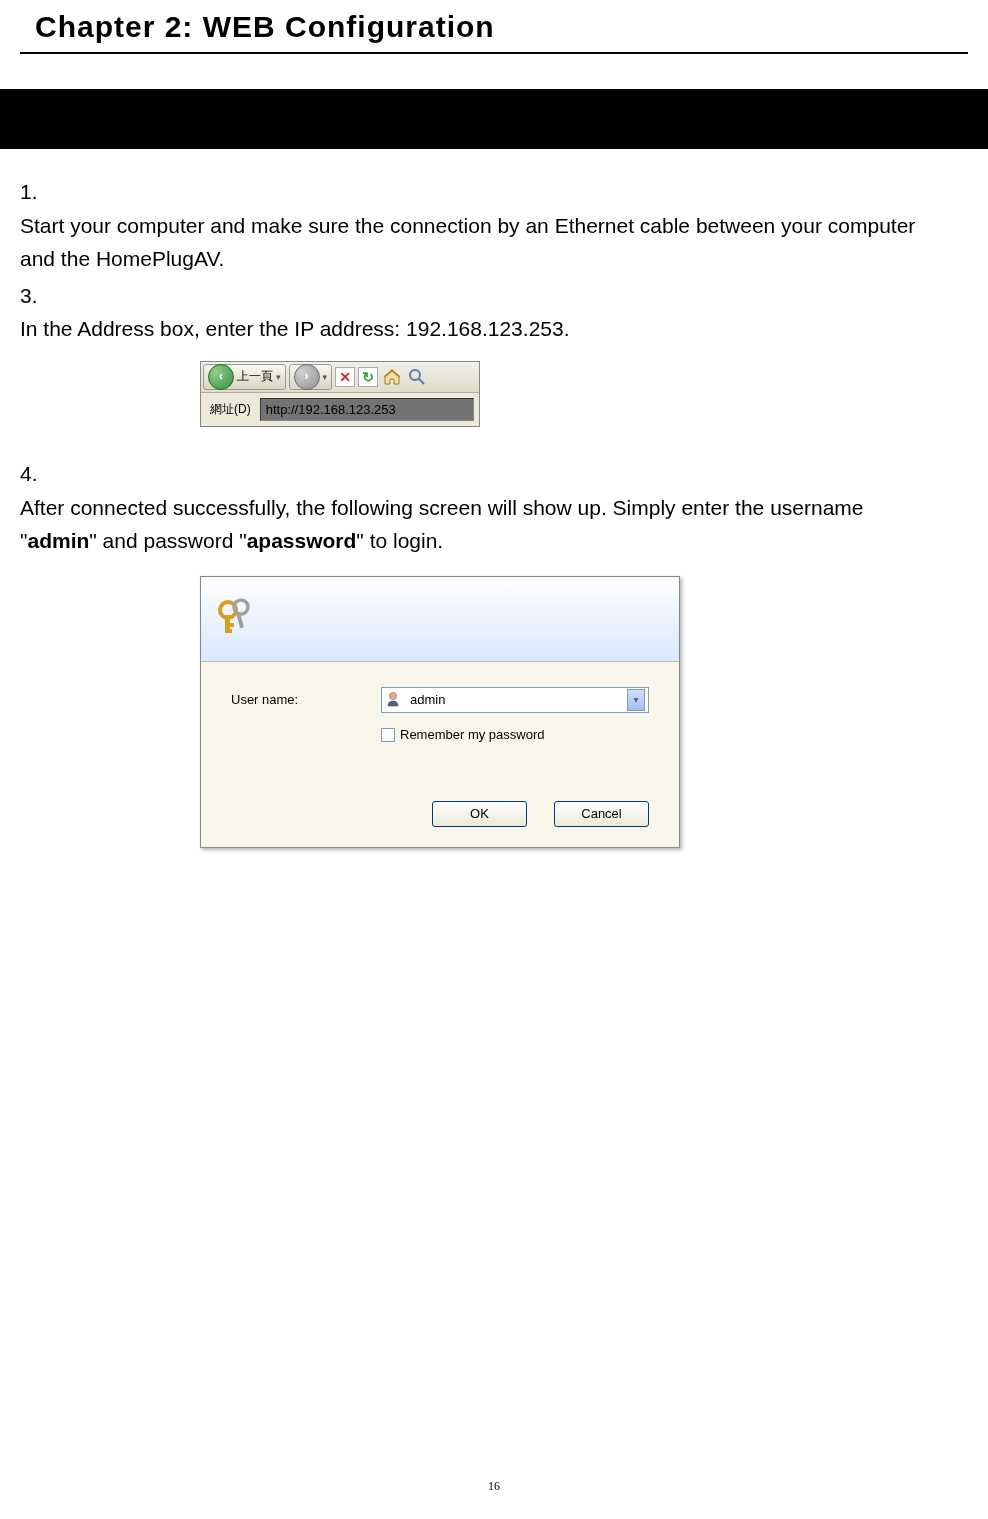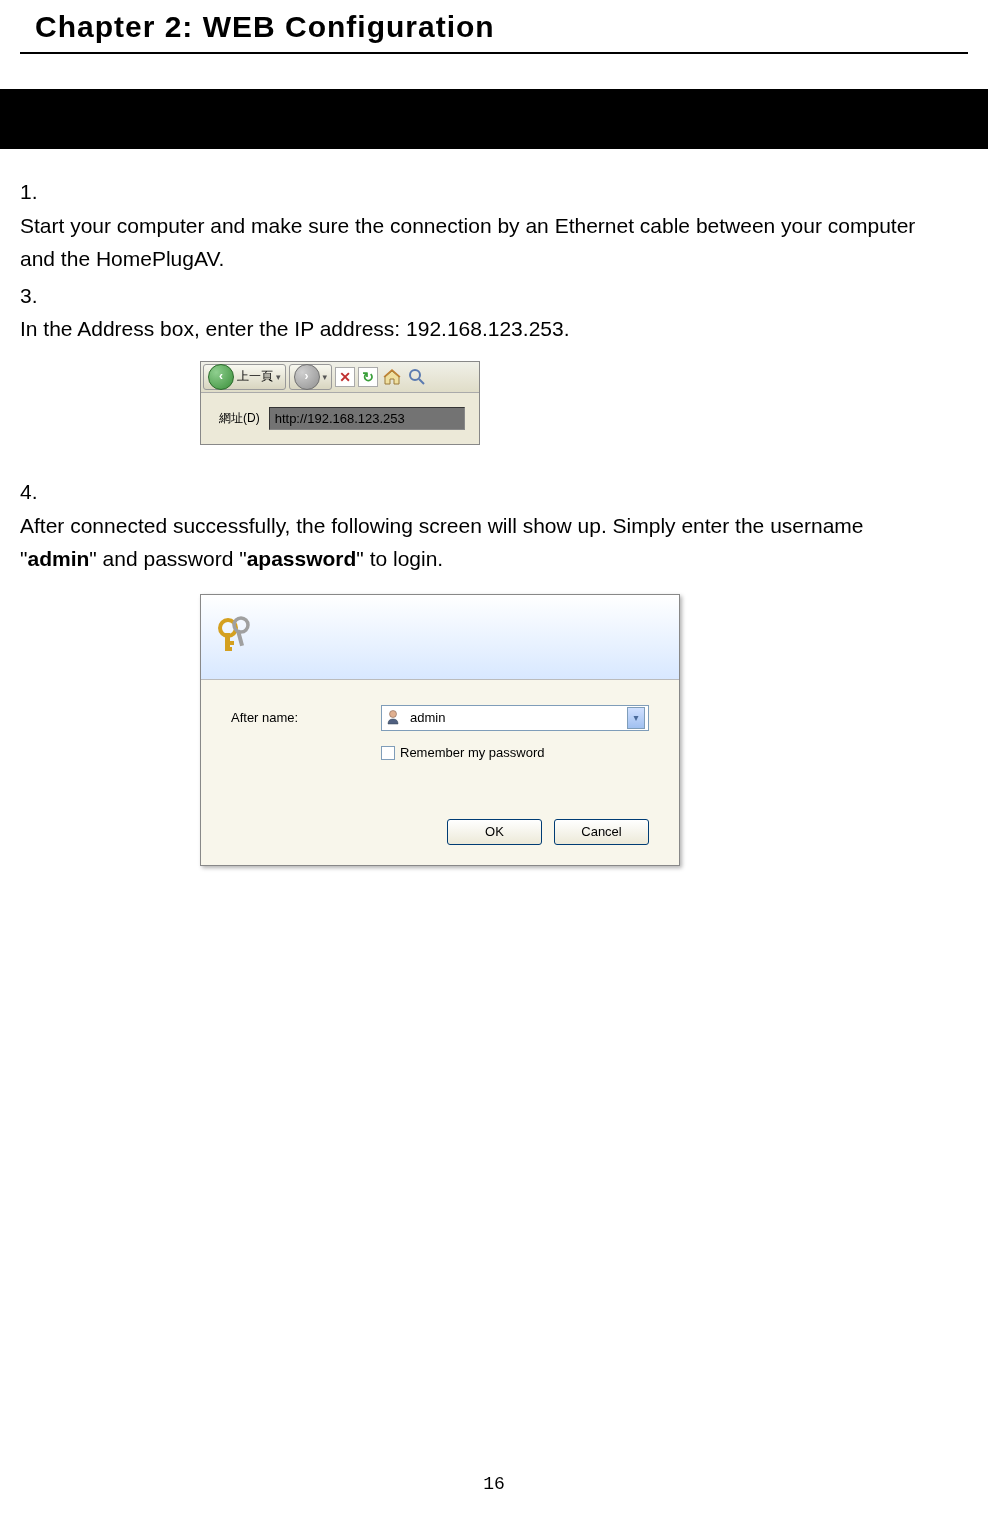--- a/index.html
+++ b/index.html
@@ -130,21 +130,21 @@
     .ie-icon-search {
       width: 22px;
       height: 20px;
       display: flex;
       align-items: center;
       justify-content: center;
     }
     .ie-address-row {
       display: flex;
       align-items: center;
-      padding: 14px;
+      padding: 5px;
       gap: 5px;
     }
     .ie-address-label {
       font-size: 12px;
       padding: 2px 4px;
       white-space: nowrap;
     }
     .ie-address-input {
       flex: 1;
       border: 1px inset #888;
@@ -235,40 +235,40 @@
     }
     .checkbox {
       width: 14px;
       height: 14px;
       border: 1px solid #7f9db9;
       background: #fff;
     }
     .button-row {
       display: flex;
       justify-content: flex-end;
-      gap: 12px;
+      gap: 27px;
       margin-top: 55px;
     }
     .xp-button {
       width: 95px;
       height: 26px;
       border: 1px solid #003c74;
       border-radius: 3px;
       background: linear-gradient(to bottom, #ffffff, #ece9d8);
       font-size: 13px;
       cursor: pointer;
       font-family: Arial, sans-serif;
     }
     .page-number {
       position: absolute;
       bottom: 25px;
       left: 50%;
       transform: translateX(-50%);
-      font-size: 18px;
-      font-family: Liberation Mono, monospace;
+      font-size: 12px;
+      font-family: Liberation Serif, serif;
     }
   </style>
 </head>
 <body>
 
 <h1 class="chapter-title">Chapter 2: WEB Configuration</h1>
 <div class="title-underline"></div>
 <div class="black-bar"></div>
 
 <div class="content">
@@ -333,21 +333,21 @@
           <rect x="12" y="20" width="5" height="18" fill="#d4a020"></rect>
           <rect x="12" y="28" width="9" height="4" fill="#d4a020"></rect>
           <rect x="12" y="34" width="7" height="4" fill="#d4a020"></rect>
           <circle cx="28" cy="12" r="7" fill="none" stroke="#a0a0a0" stroke-width="3.5"></circle>
           <rect x="25" y="17" width="4" height="16" fill="#a0a0a0" transform="rotate(-15 27 25)"></rect>
         </svg>
       </div>
     </div>
     <div class="auth-body">
       <div class="auth-row">
-        <span class="auth-label">After name:</span>
+        <span class="auth-label">User name:</span>
         <div class="auth-input-wrap dropdown">
           <span class="user-icon">
             <svg width="16" height="16" viewBox="0 0 16 16">
               <circle cx="8" cy="5" r="3.5" fill="#e0b090" stroke="#705040" stroke-width="0.5"></circle>
               <path d="M3 15 Q3 10 8 10 Q13 10 13 15 Z" fill="#506080" stroke="#304050" stroke-width="0.5"></path>
             </svg>
           </span>
           <input class="auth-input" value="admin" style="">
           <div class="dropdown-arrow">▾</div>
         </div>

